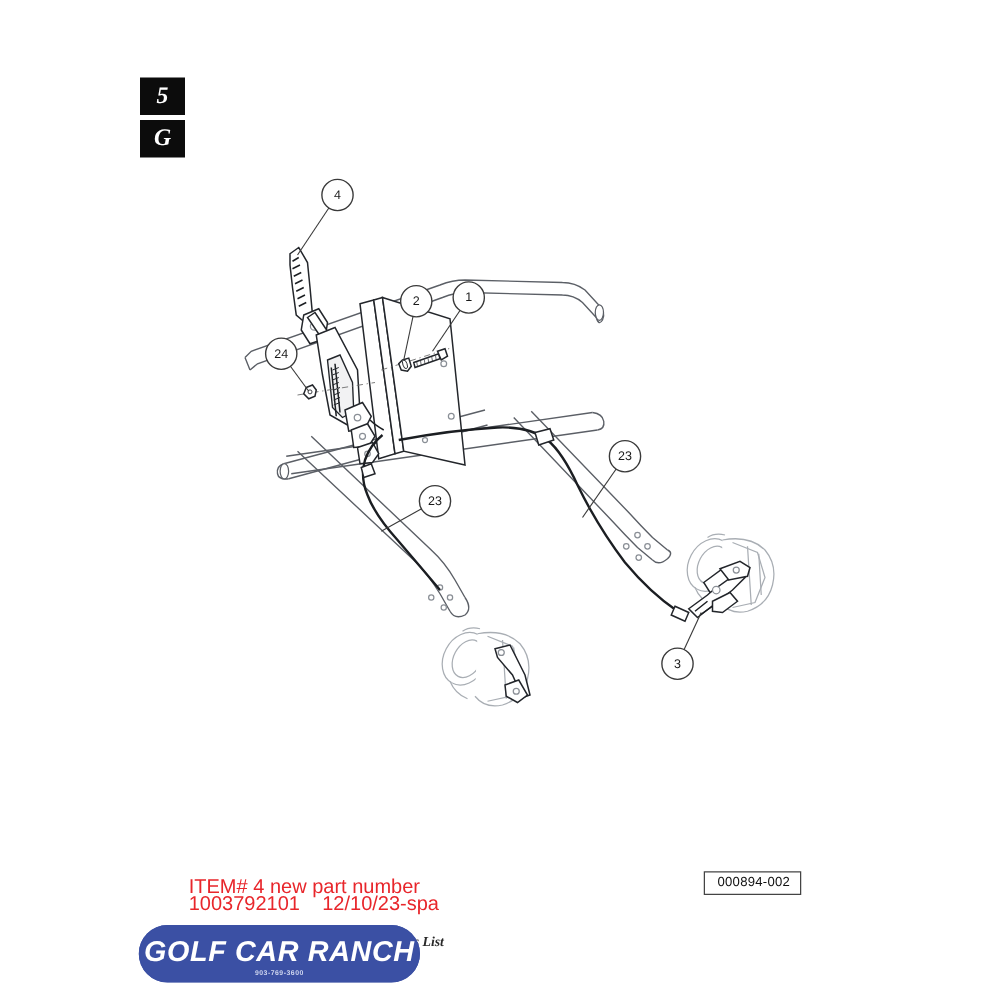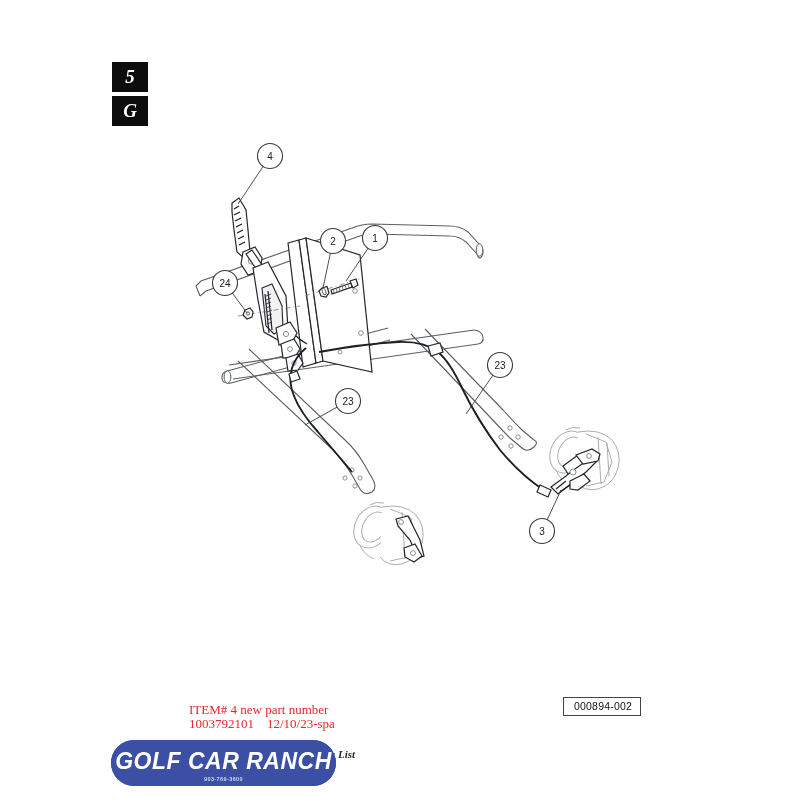--- a/index.html
+++ b/index.html
@@ -51,25 +51,24 @@
     width: 800px;
     height: 800px;
   }
 
   
   .annot-red {
     position: absolute;
     left: 151px;
     top: 703px;
     color: #e8262b;
-    font-size: 13px;
+    font-size: 16px;
     line-height: 14px;
     white-space: pre;
-    font-family: Liberation Serif, serif;
-    margin-left: 38px;
+    font-family: Liberation Sans, sans-serif;
   }
   .annot-red .line2 { letter-spacing: 0px; }
 
   
   .dwg-box {
     position: absolute;
     left: 563px;
     top: 697px;
     border: 1px solid #444;
     padding: 2px 8px 3px 10px;

